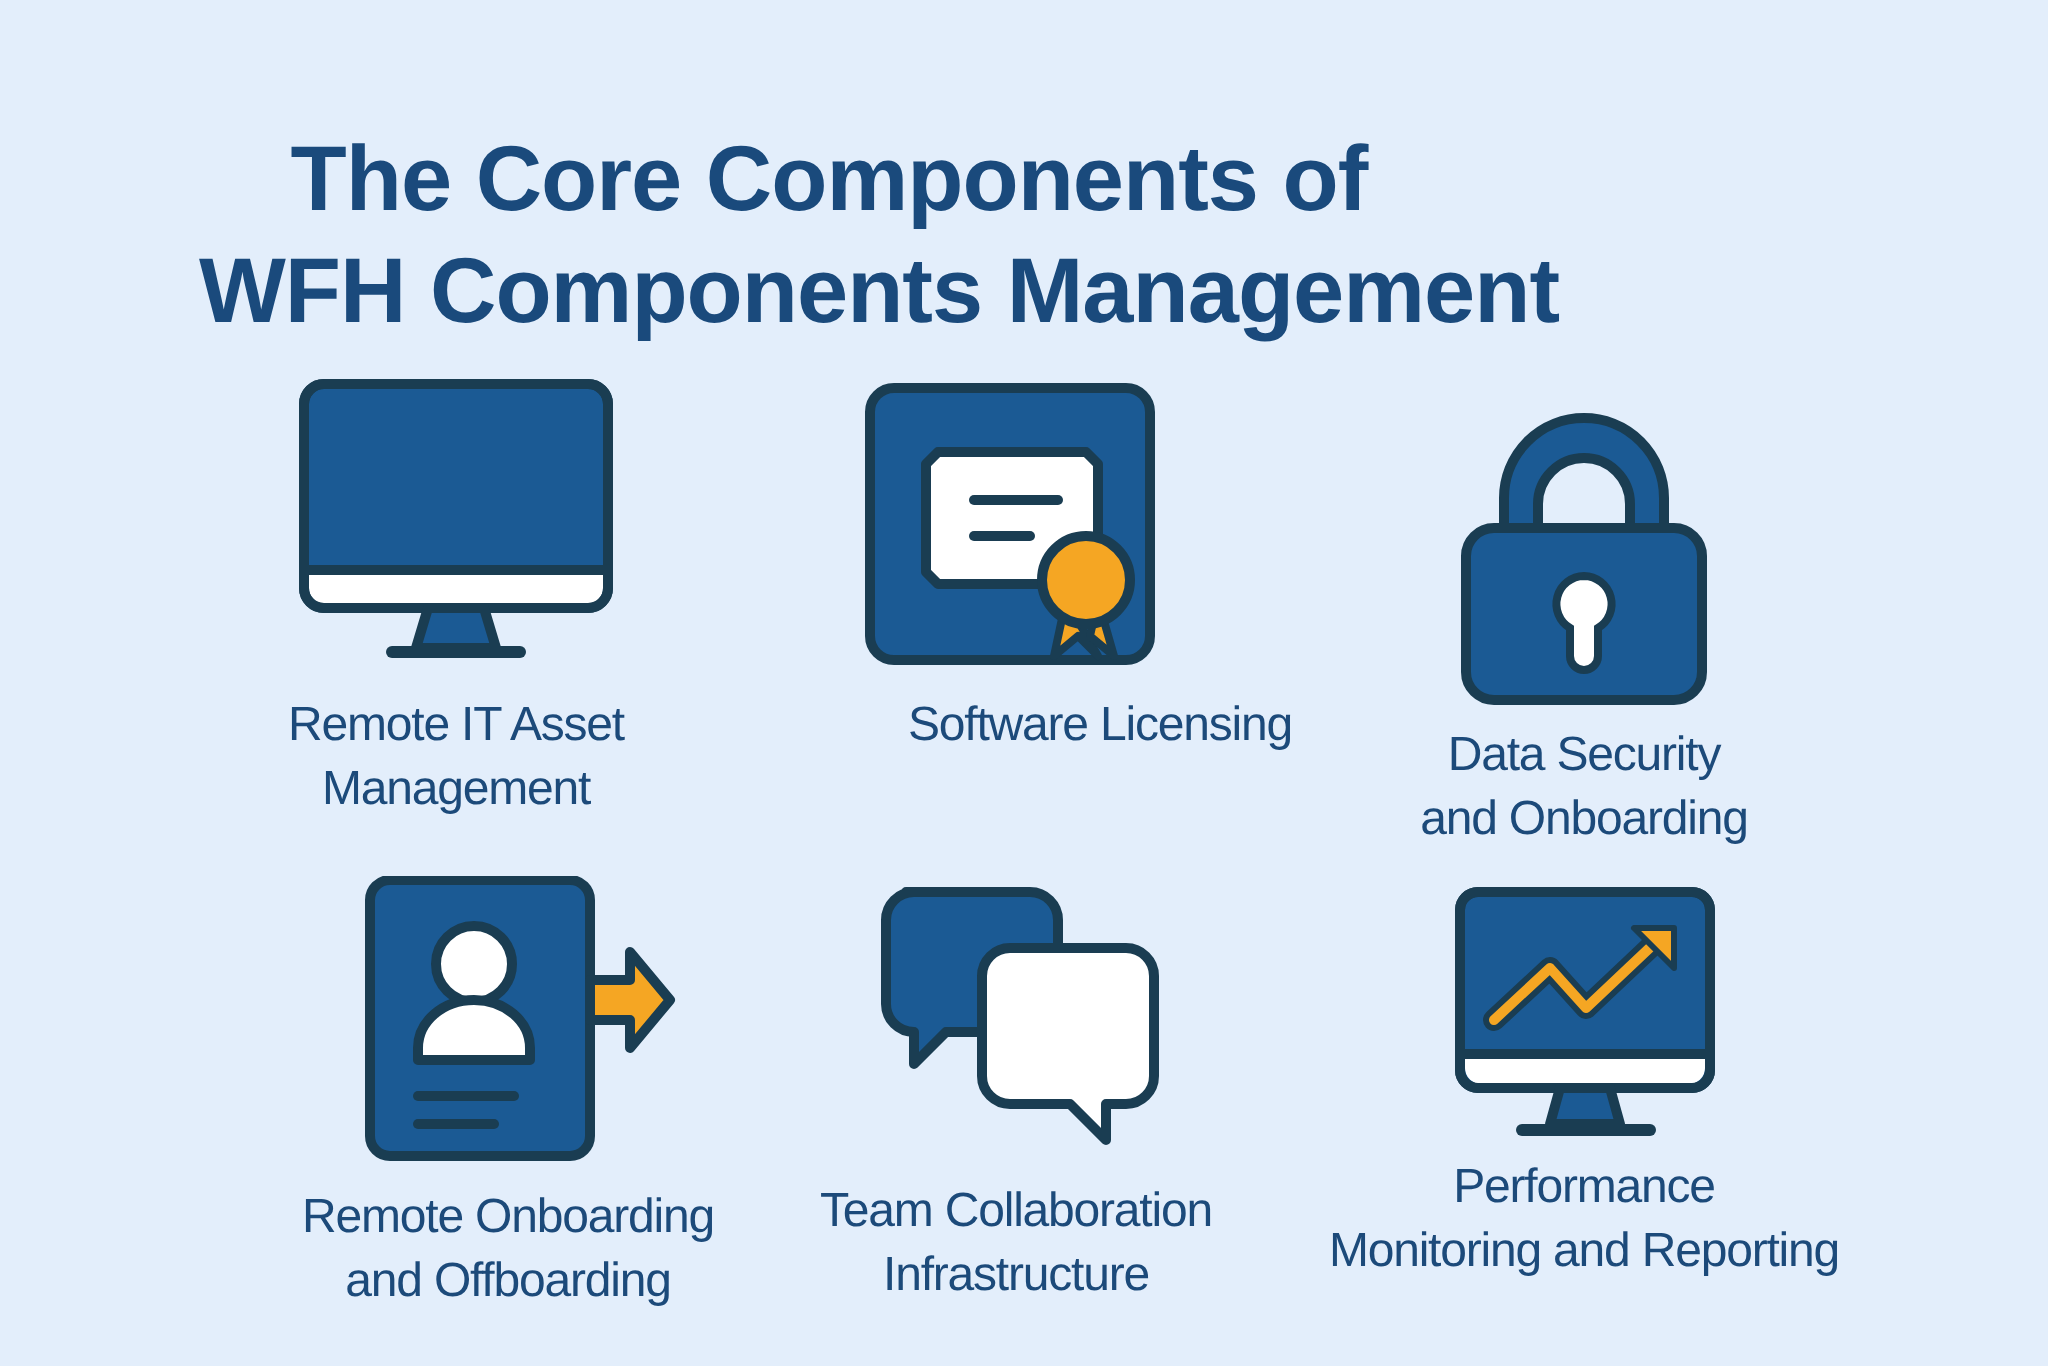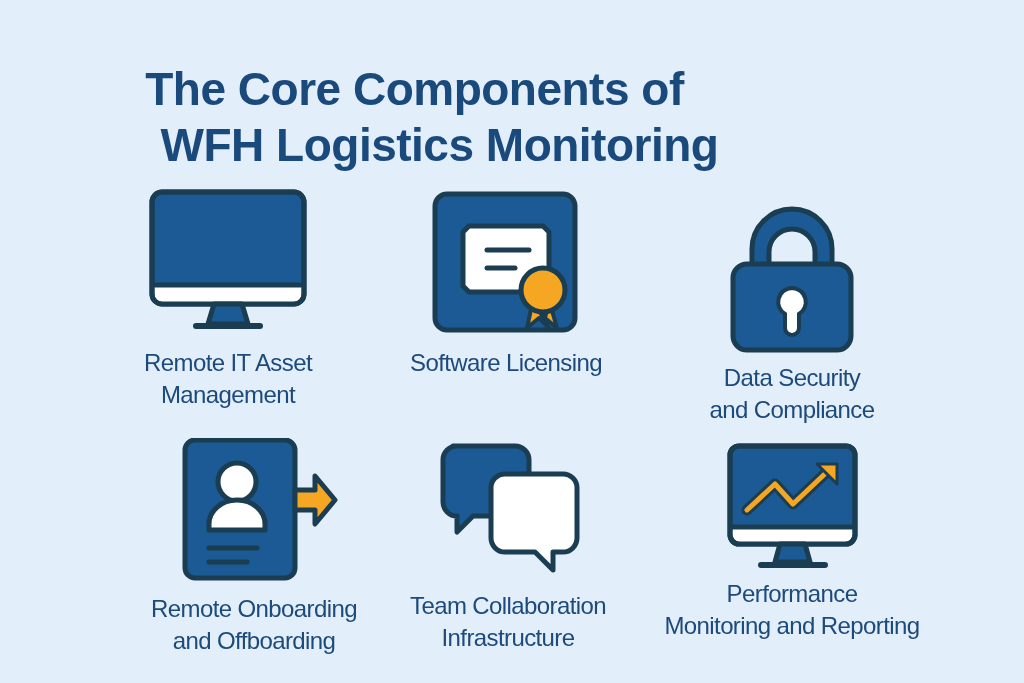--- a/index.html
+++ b/index.html
@@ -23,39 +23,39 @@
     font-weight: normal; font-size: 24px; line-height: 32px; color: #1c4a7a;
     letter-spacing: -0.6px; white-space: nowrap;
   }
   .label span { display: block; }
 </style>
 </head>
 <body>
 
 <h1 class="title">
   <span class="l1">The Core Components of</span>
-  <span class="l2">WFH Logistics Monitoring</span>
+  <span class="l2">WFH Components Management</span>
 </h1>
 
 <div class="card" style="left:88px; top:188px;">
   <svg width="160" height="145" viewBox="0 0 160 145">
     <rect x="4" y="4" width="152" height="112" rx="10" fill="#1b5a94" stroke="#1a3d52" stroke-width="5"></rect>
     <path d="M6.5 98 H153.5 V106 a8 8 0 0 1 -8 8 H14.5 a8 8 0 0 1 -8 -8 Z" fill="#ffffff"></path>
     <line x1="6" y1="97" x2="154" y2="97" stroke="#1a3d52" stroke-width="5"></line>
     <rect x="4" y="4" width="152" height="112" rx="10" fill="none" stroke="#1a3d52" stroke-width="5"></rect>
     <path d="M66 116 L60 136 H100 L94 116 Z" fill="#1b5a94" stroke="#1a3d52" stroke-width="5" stroke-linejoin="round"></path>
     <line x1="48" y1="138" x2="112" y2="138" stroke="#1a3d52" stroke-width="6" stroke-linecap="round"></line>
   </svg>
   <div class="label" style="margin-top:14px;">
     <span>Remote IT Asset</span>
     <span>Management</span>
   </div>
 </div>
 
-<div class="card" style="left:366px; top:188px;">
+<div class="card" style="left:366px; top:188px;text-align:right;">
   <svg width="150" height="150" viewBox="0 0 150 150">
     <rect x="4" y="6" width="140" height="136" rx="12" fill="#1b5a94" stroke="#1a3d52" stroke-width="5"></rect>
     <path d="M38 38 H112 L118 44 V98 L112 104 H38 L32 98 V44 Z" fill="#ffffff" stroke="#1a3d52" stroke-width="5" stroke-linejoin="round"></path>
     <line x1="56" y1="62" x2="98" y2="62" stroke="#1a3d52" stroke-width="5" stroke-linecap="round"></line>
     <line x1="56" y1="80" x2="84" y2="80" stroke="#1a3d52" stroke-width="5" stroke-linecap="round"></line>
     <path d="M102 112 L96 140 L108 130 L118 140 Z" fill="#f5a623" stroke="#1a3d52" stroke-width="4" stroke-linejoin="round"></path>
     <path d="M118 112 L126 140 L114 130 Z" fill="#f5a623" stroke="#1a3d52" stroke-width="4" stroke-linejoin="round"></path>
     <circle cx="112" cy="102" r="22" fill="#f5a623" stroke="#1a3d52" stroke-width="5"></circle>
   </svg>
   <div class="label" style="margin-top:9px;">
@@ -64,21 +64,21 @@
 </div>
 
 <div class="card" style="left:652px; top:204px;">
   <svg width="130" height="150" viewBox="0 0 130 150">
     <path d="M25 64 V45 a40 40 0 0 1 80 0 V64 H88 V48 a23 23 0 0 0 -46 0 V64 Z" fill="#1b5a94" stroke="#1a3d52" stroke-width="5" stroke-linejoin="round"></path>
     <rect x="6" y="60" width="118" height="86" rx="14" fill="#1b5a94" stroke="#1a3d52" stroke-width="5"></rect>
     <path d="M65 84 a14 14 0 0 1 7 26 V124 a7 7 0 0 1 -14 0 V110 a14 14 0 0 1 7 -26 Z" fill="#ffffff" stroke="#1a3d52" stroke-width="4"></path>
   </svg>
   <div class="label" style="margin-top:8px;">
     <span>Data Security</span>
-    <span>and Compliance</span>
+    <span>and Onboarding</span>
   </div>
 </div>
 
 <div class="card" style="left:114px; top:438px;">
   <svg width="170" height="145" viewBox="0 0 170 145">
     <rect x="16" y="2" width="110" height="138" rx="10" fill="#1b5a94" stroke="#1a3d52" stroke-width="5"></rect>
     <circle cx="68" cy="44" r="19" fill="#ffffff" stroke="#1a3d52" stroke-width="5"></circle>
     <path d="M40 92 V86 a28 24 0 0 1 56 0 V92 Z" fill="#ffffff" stroke="#1a3d52" stroke-width="5" stroke-linejoin="round"></path>
     <line x1="40" y1="110" x2="88" y2="110" stroke="#1a3d52" stroke-width="5" stroke-linecap="round"></line>
     <line x1="40" y1="124" x2="78" y2="124" stroke="#1a3d52" stroke-width="5" stroke-linecap="round"></line>

